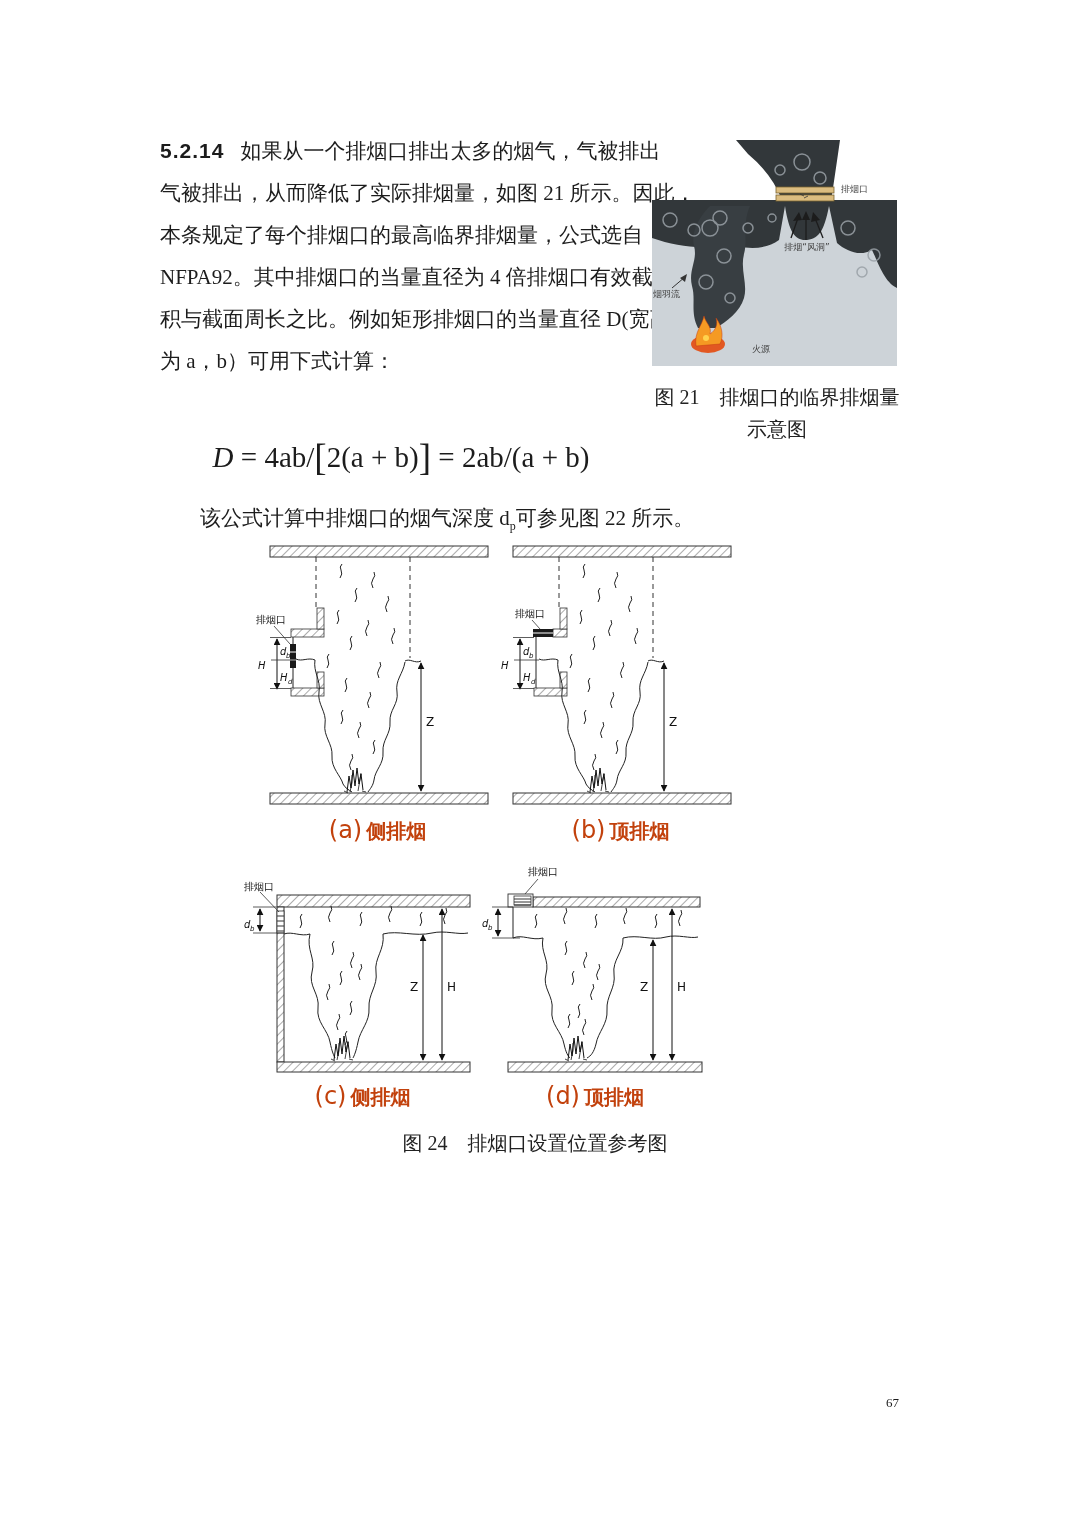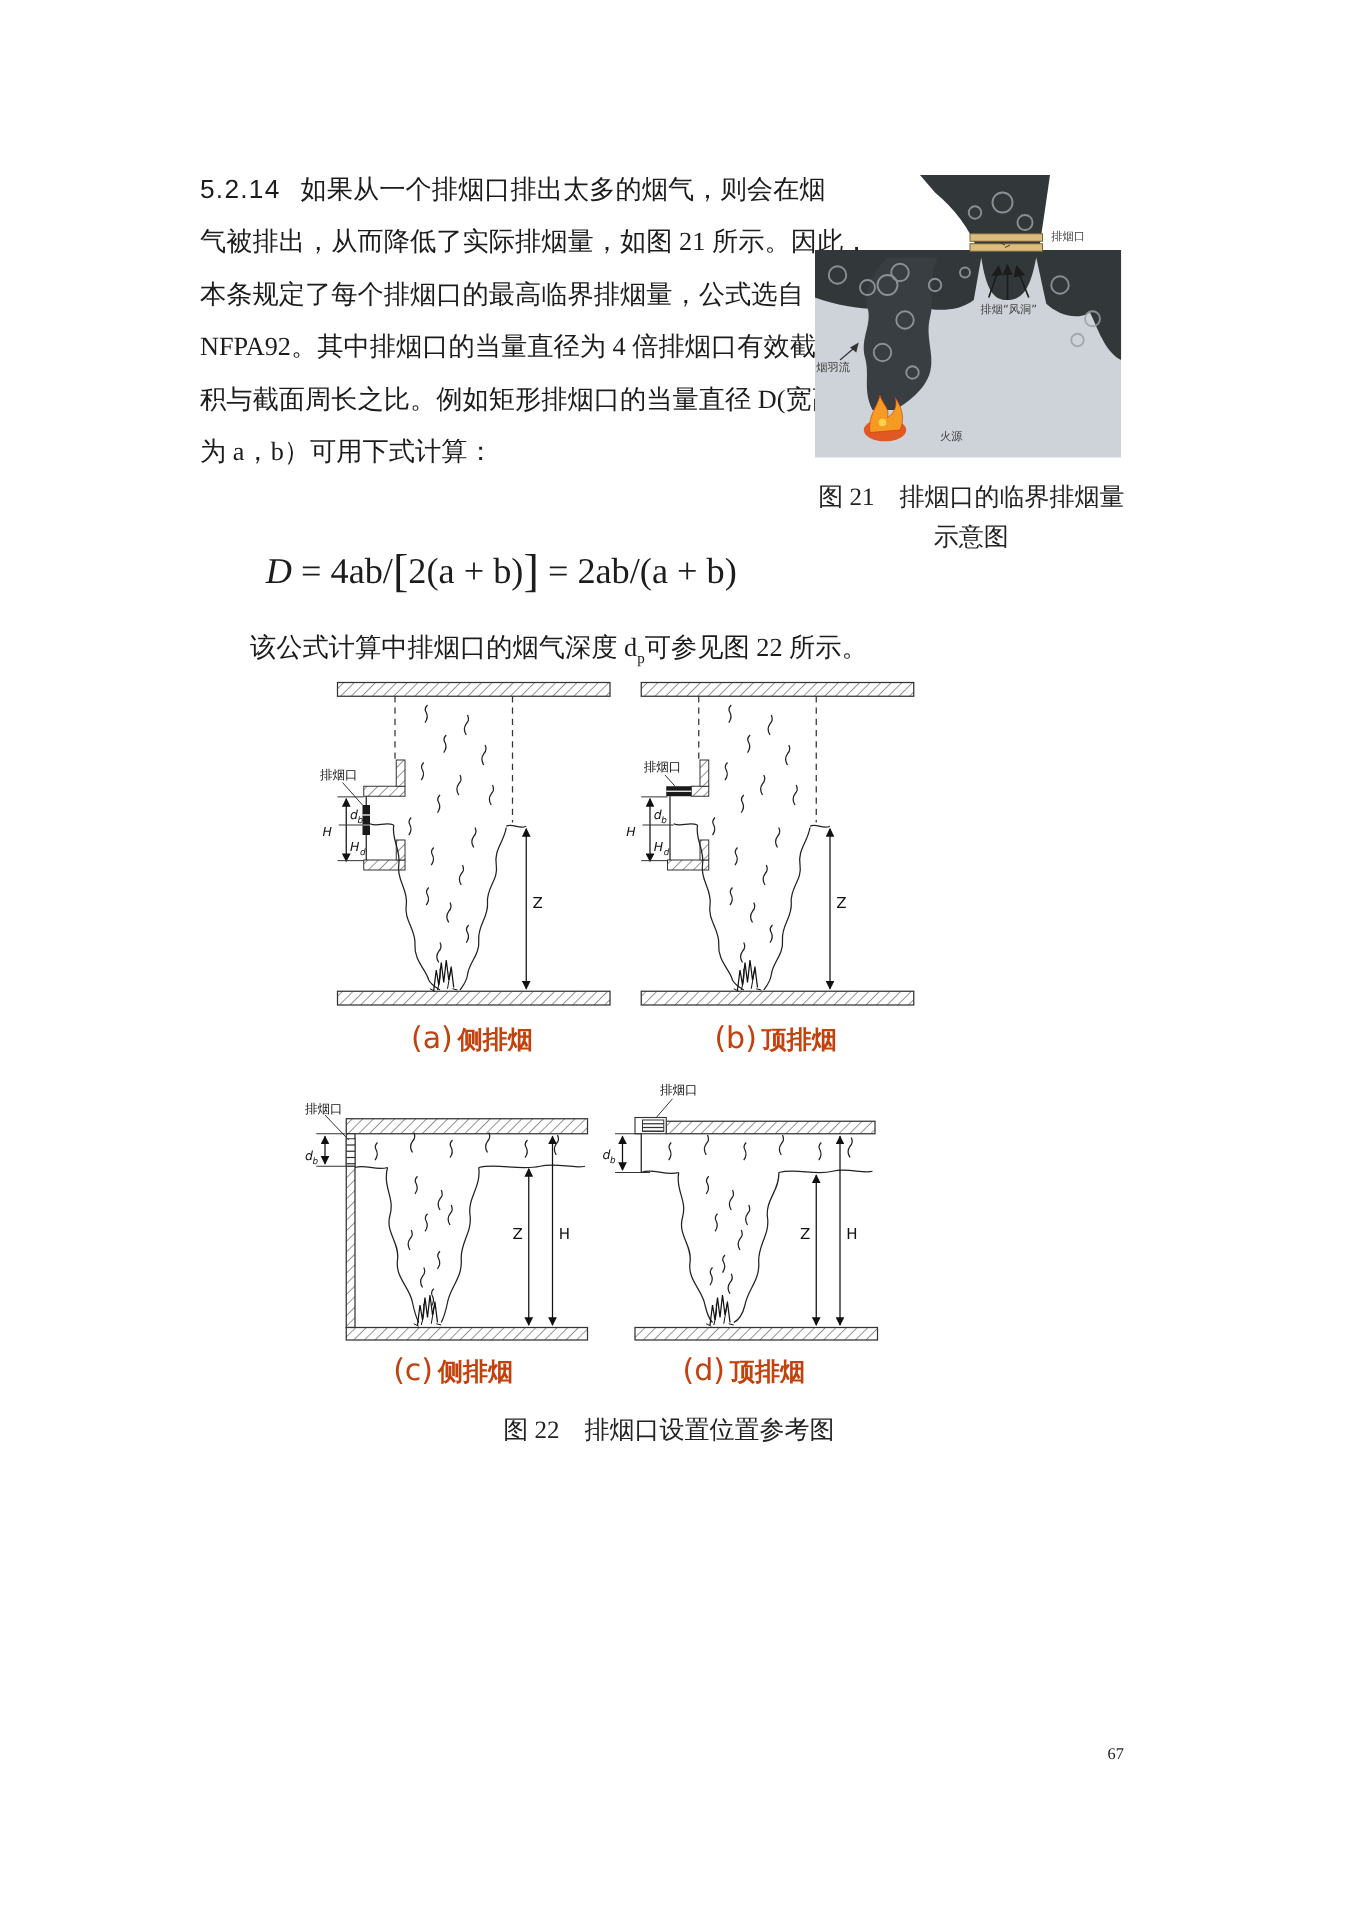--- a/index.html
+++ b/index.html
@@ -4,21 +4,21 @@
 <style>
   html,body{margin:0;padding:0}
   body{width:1080px;height:1527px;background:#ffffff;position:relative;
        font-family:"Liberation Serif","DejaVu Serif",serif;color:#1c1c1c;overflow:hidden}
   .abs{position:absolute}
 
   
   .bodyblock{left:160px;top:130px;width:482px}
   .jline{font-size:21px;height:42px;line-height:42px;text-align:justify;text-align-last:justify;white-space:nowrap}
   .jline.last{text-align:center;text-align-last:left}
-  .sec-num{font-family:"Liberation Sans","DejaVu Sans",sans-serif;font-weight:400;margin-right:16px;letter-spacing:1px}
+  .sec-num{font-family:"Liberation Sans","DejaVu Sans",sans-serif;font-weight:700;margin-right:16px;letter-spacing:1px}
 
   
   .formula{left:160px;top:436px;width:482px;text-align:center;font-size:29px;white-space:pre}
   .fvar{font-style:italic}
   .fbr{font-size:37px;vertical-align:-3px}
 
   
   .noteline{left:200px;top:504px;width:720px;font-size:21px}
   .noteline sub{font-size:12px}
 
@@ -65,21 +65,21 @@
       <path d="M4,28 L6,12 L8,24 L10,6 L12,22 L14,4 L16,20 L18,10 L20,26" stroke="#111" stroke-width="1" fill="none"></path>
       <path d="M7,28 Q10,18 9,11 M15,27 Q17,16 18,9" stroke="#111" stroke-width=".8" fill="none"></path>
       <path d="M1,27 l4,2 M19,27 l4,1" stroke="#111" stroke-width=".8" fill="none"></path>
     </g>
     <path id="w1" d="M0,0 q3,-4 1,-8 q-2,-3 1,-6" stroke="#222" fill="none" stroke-width="1"></path>
     <path id="w2" d="M0,0 q-3,-5 0,-9 q3,-3 1,-7" stroke="#222" fill="none" stroke-width="1"></path>
   </defs>
 </svg>
 
 <div class="abs bodyblock">
-  <div class="jline"><b class="sec-num">5.2.14</b><span>如果从一个排烟口排出太多的烟气，则会在烟</span></div>
+  <div class="jline"><b class="sec-num">5.2.14</b><span>如果从一个排烟口排出太多的烟气，气被排出</span></div>
   <div class="jline"><span>气被排出，从而降低了实际排烟量，如图 21 所示。因此，</span></div>
   <div class="jline"><span>本条规定了每个排烟口的最高临界排烟量，公式选自</span></div>
   <div class="jline"><span>NFPA92。其中排烟口的当量直径为 4 倍排烟口有效截面</span></div>
   <div class="jline"><span>积与截面周长之比。例如矩形排烟口的当量直径 D(宽高</span></div>
   <div class="jline last"><span>为 a，b）可用下式计算：</span></div>
 </div>
 
 <div class="abs formula"><span class="fvar">D</span><span> = 4ab/</span><span class="fbr">[</span><span>2(a + b)</span><span class="fbr">]</span><span> = 2ab/(a + b)</span></div>
 
 <div class="abs noteline"><span>该公式计算中排烟口的烟气深度 d</span><sub>p</sub><span>可参见图 22 所示。</span></div>
@@ -352,15 +352,15 @@
   </g>
 </svg>
 
 <div class="subcap" style="left:240px;top:1082px;width:245px">
   <span class="cap-tag">(c)</span><span class="cap-title">侧排烟</span>
 </div>
 <div class="subcap" style="left:480px;top:1082px;width:230px">
   <span class="cap-tag">(d)</span><span class="cap-title">顶排烟</span>
 </div>
 
-<div class="abs f22cap">图 22　排烟口设置位置参考图</div>
+<div class="abs f22cap">图 24　排烟口设置位置参考图</div>
 
 <div class="abs pagenum">67</div>
 
 </body></html>

